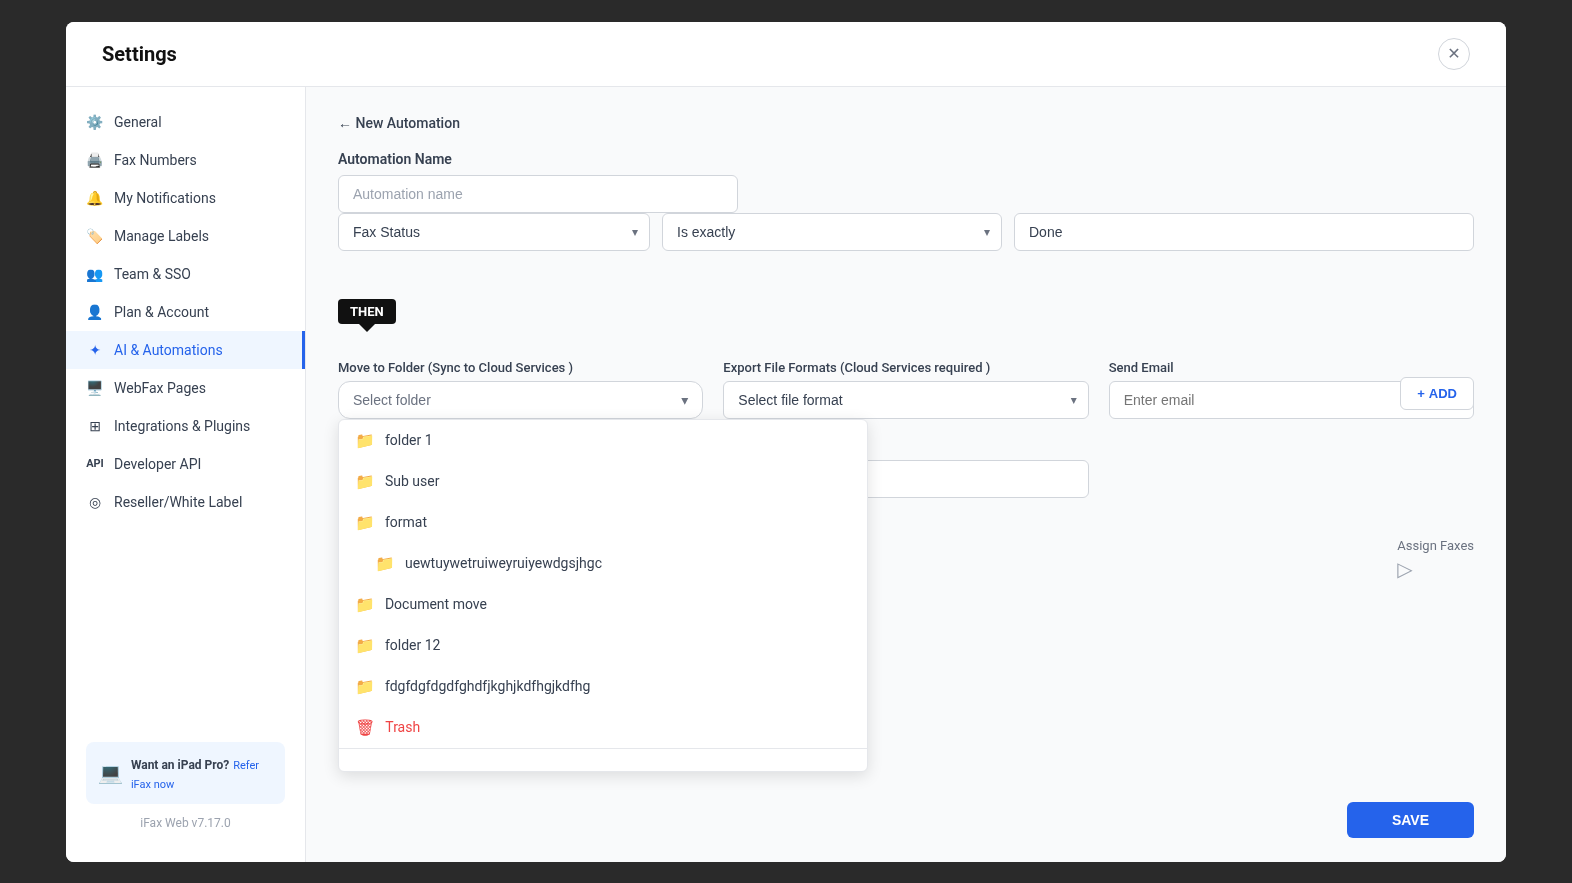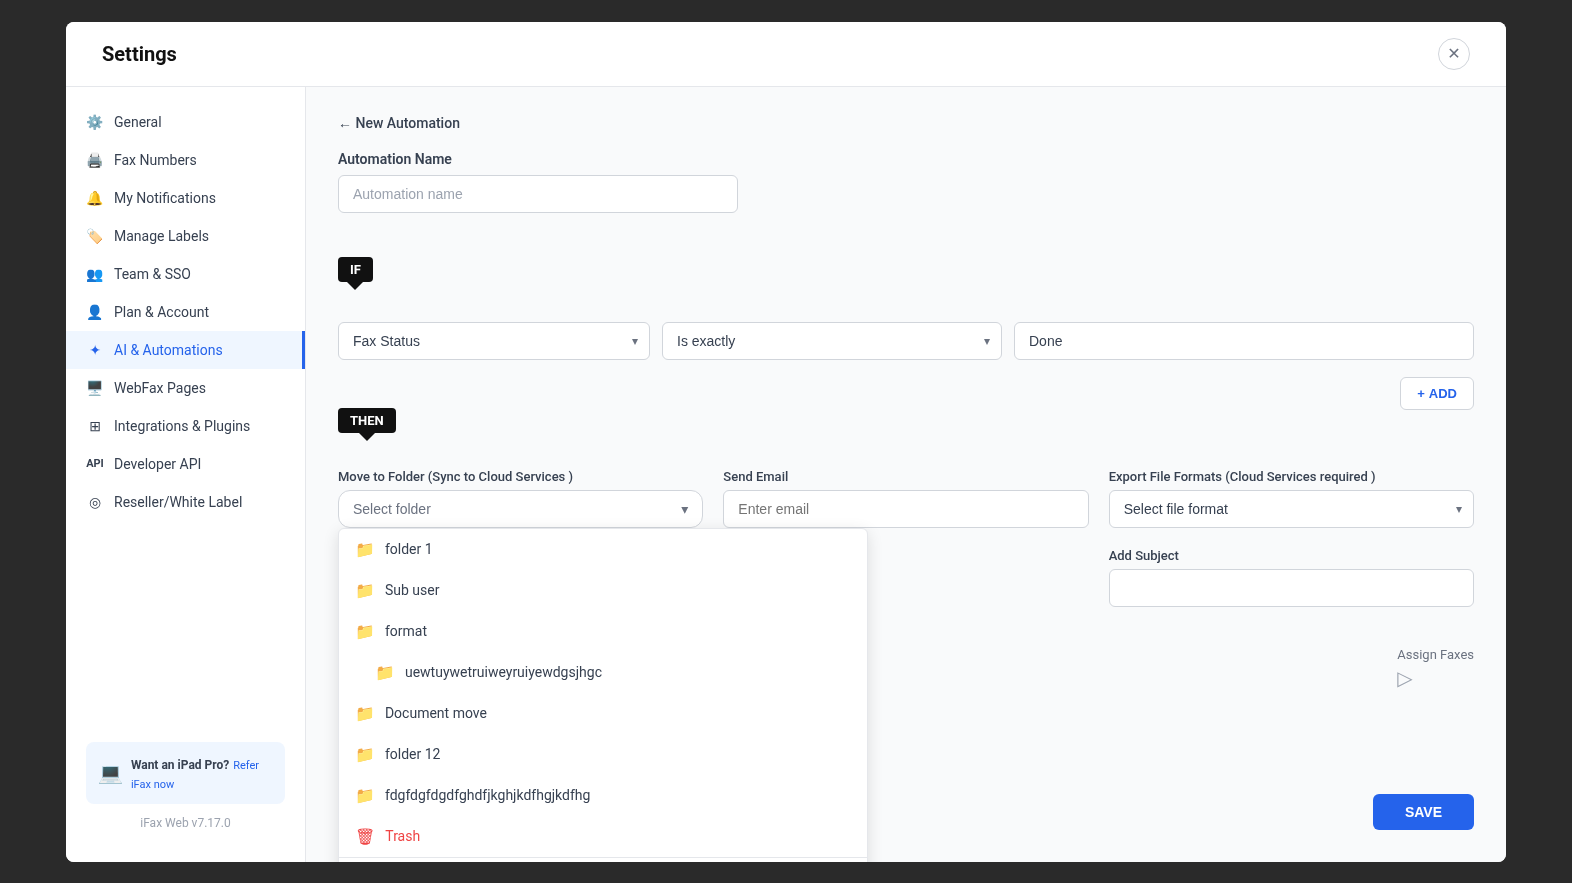--- a/index.html
+++ b/index.html
@@ -377,27 +377,27 @@
       border: 1px solid #d1d5db;
       border-radius: 6px;
       font-size: 14px;
       color: #374151;
       background: #fff;
       outline: none;
     }
 
     .save-btn {
       position: absolute;
-      bottom: 32px;
+      bottom: 24px;
       right: 32px;
       background: #2563eb;
       color: #fff;
       border: none;
       border-radius: 6px;
-      padding: 10px 32px;
+      padding: 10px 45px;
       font-size: 14px;
       font-weight: 600;
       cursor: pointer;
     }
 
     
     .dropdown-item.indent1 { padding-left: 36px; }
 
     .condition-value-box {
       flex: 1;
@@ -488,23 +488,20 @@
       <div class="main-content">
 
         
         <div class="back-link">← New Automation</div>
 
         
         <div class="section-title">Automation Name</div>
         <input class="text-input" type="text" placeholder="Automation name" style="">
 
         
-        <div style="margin-top: 24px; margin-bottom: 24px;">
-          <span class="badge-if">IF</span>
-        </div>
 
         
         <div class="condition-row">
           <div class="select-wrapper">
             <select class="select-field select-fax-status">
               <option>Fax Status</option>
             </select>
           </div>
           <div class="select-wrapper">
             <select class="select-field select-is-exactly">
@@ -578,38 +575,38 @@
                 <div class="create-folder-btn">
                   
                   
                 </div>
 
               </div>
             </div>
           </div>
 
           <div>
-            <div class="field-label">Send Email</div>
-            <input type="text" class="email-input" placeholder="Enter email" style="">
-          </div>
-
-          <div>
             <div class="field-label">Export File Formats (Cloud Services required )</div>
             <div class="select-wrapper" style="width:100%;">
               <select class="select-field" style="width:100%;">
                 <option>Select file format</option>
               </select>
             </div>
 
             <div style="margin-top: 20px;">
               <div class="field-label">Add Subject</div>
               <input type="text" class="add-subject-input" style="">
             </div>
           </div>
 
+          <div>
+            <div class="field-label">Send Email</div>
+            <input type="text" class="email-input" placeholder="Enter email" style="">
+          </div>
+
         </div>
 
         
         <div style="margin-top: 40px; display: flex; justify-content: space-between; align-items: flex-end; padding-bottom: 20px;">
           <div>
             <div style="font-size:13px; color:#6b7280; margin-bottom:4px;">Email</div>
             <div style="font-size:13px; color:#374151;">moonlivesub22+subuser10@gmail.com</div>
           </div>
           <div>
             <div style="font-size:13px; color:#6b7280;">Assign Faxes</div>

